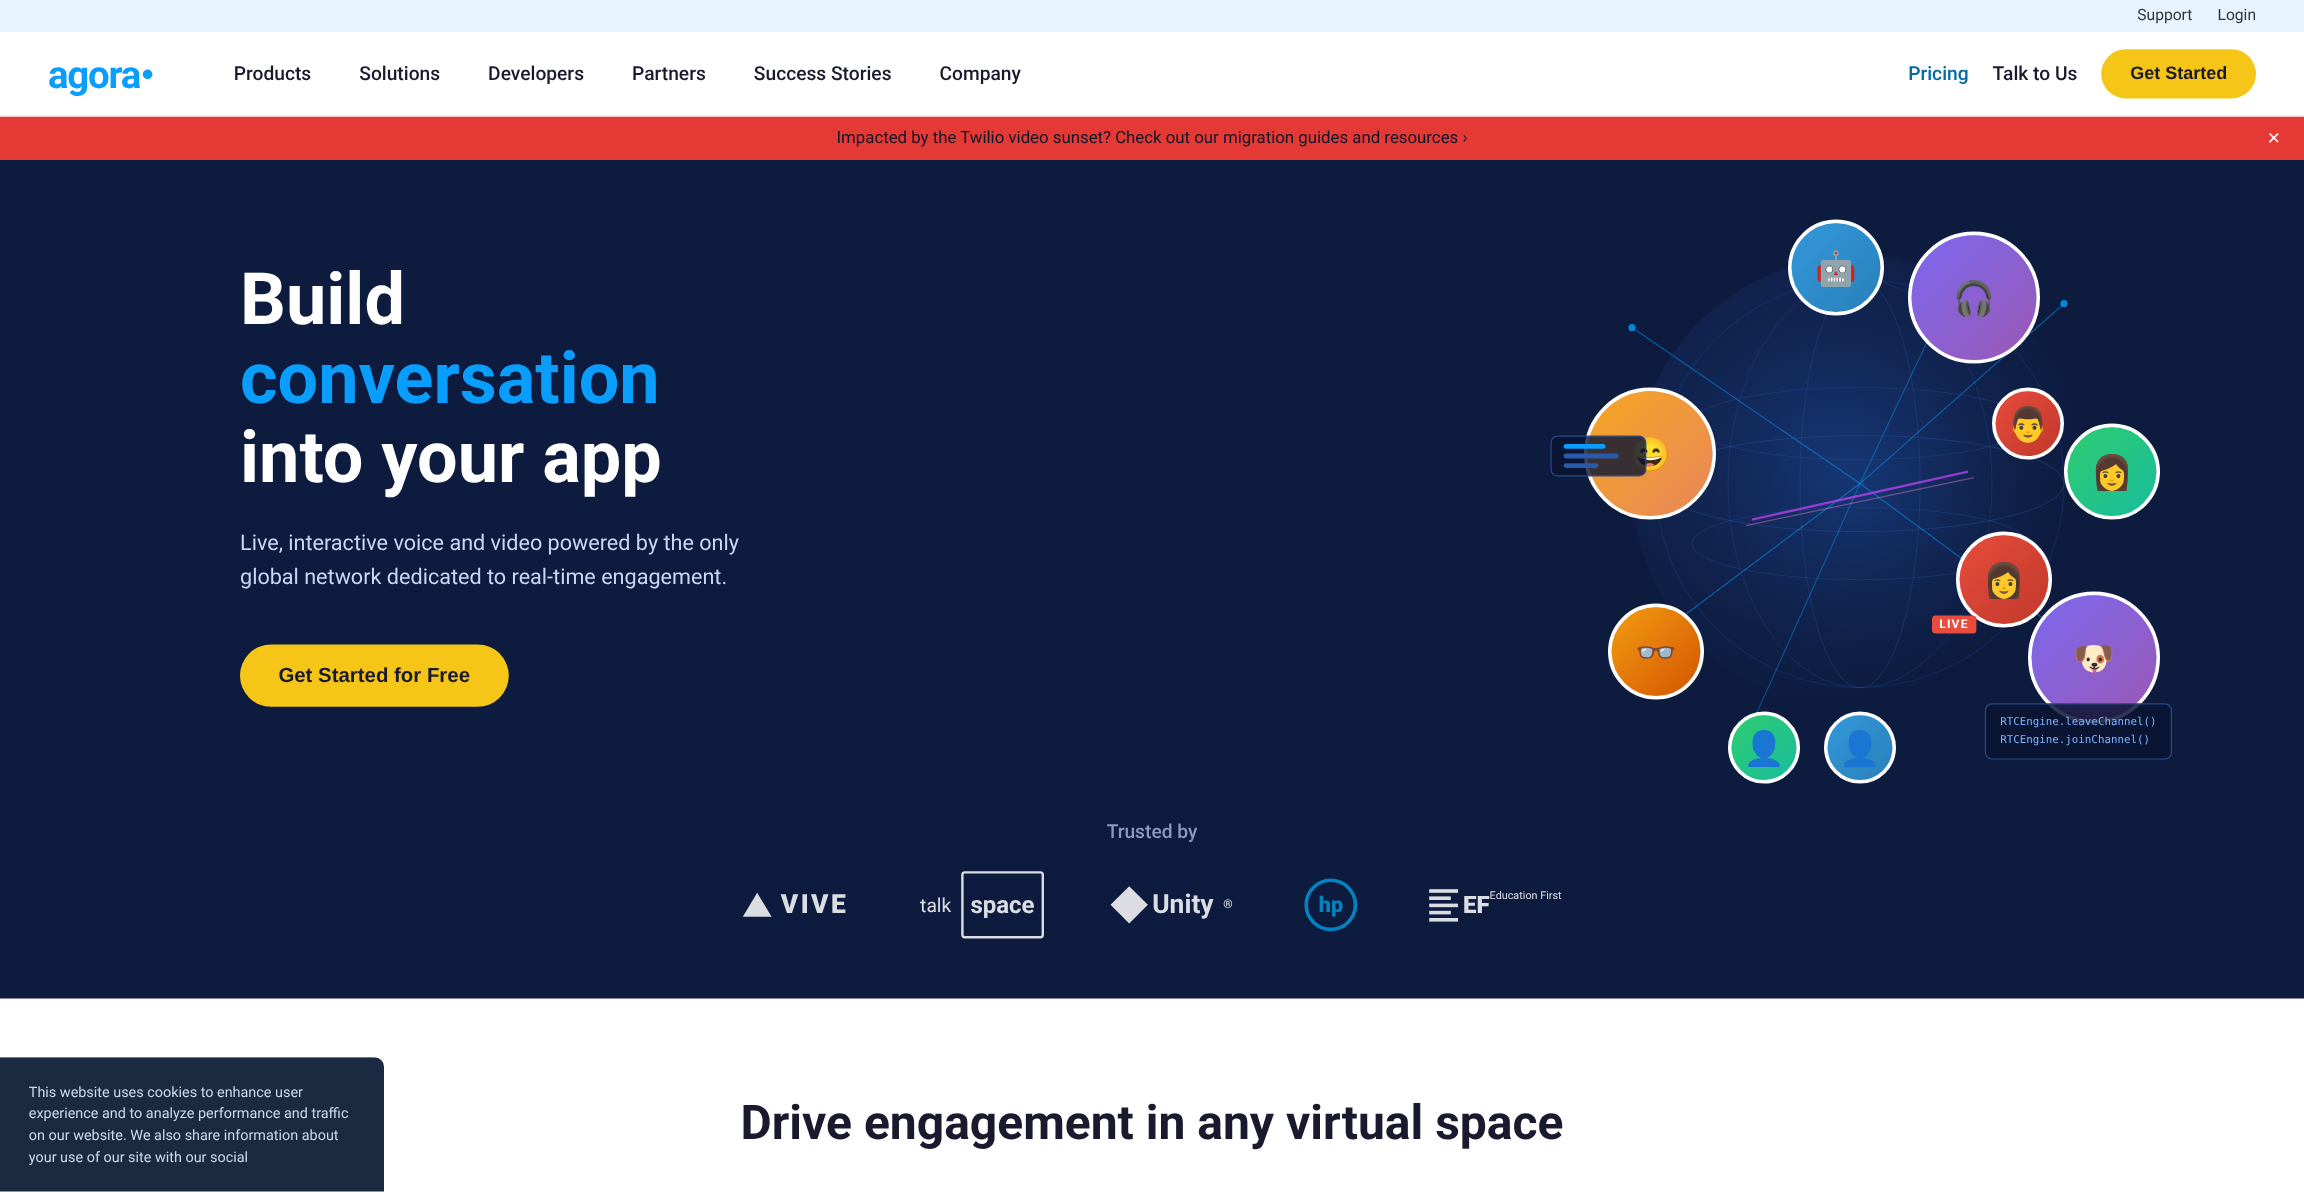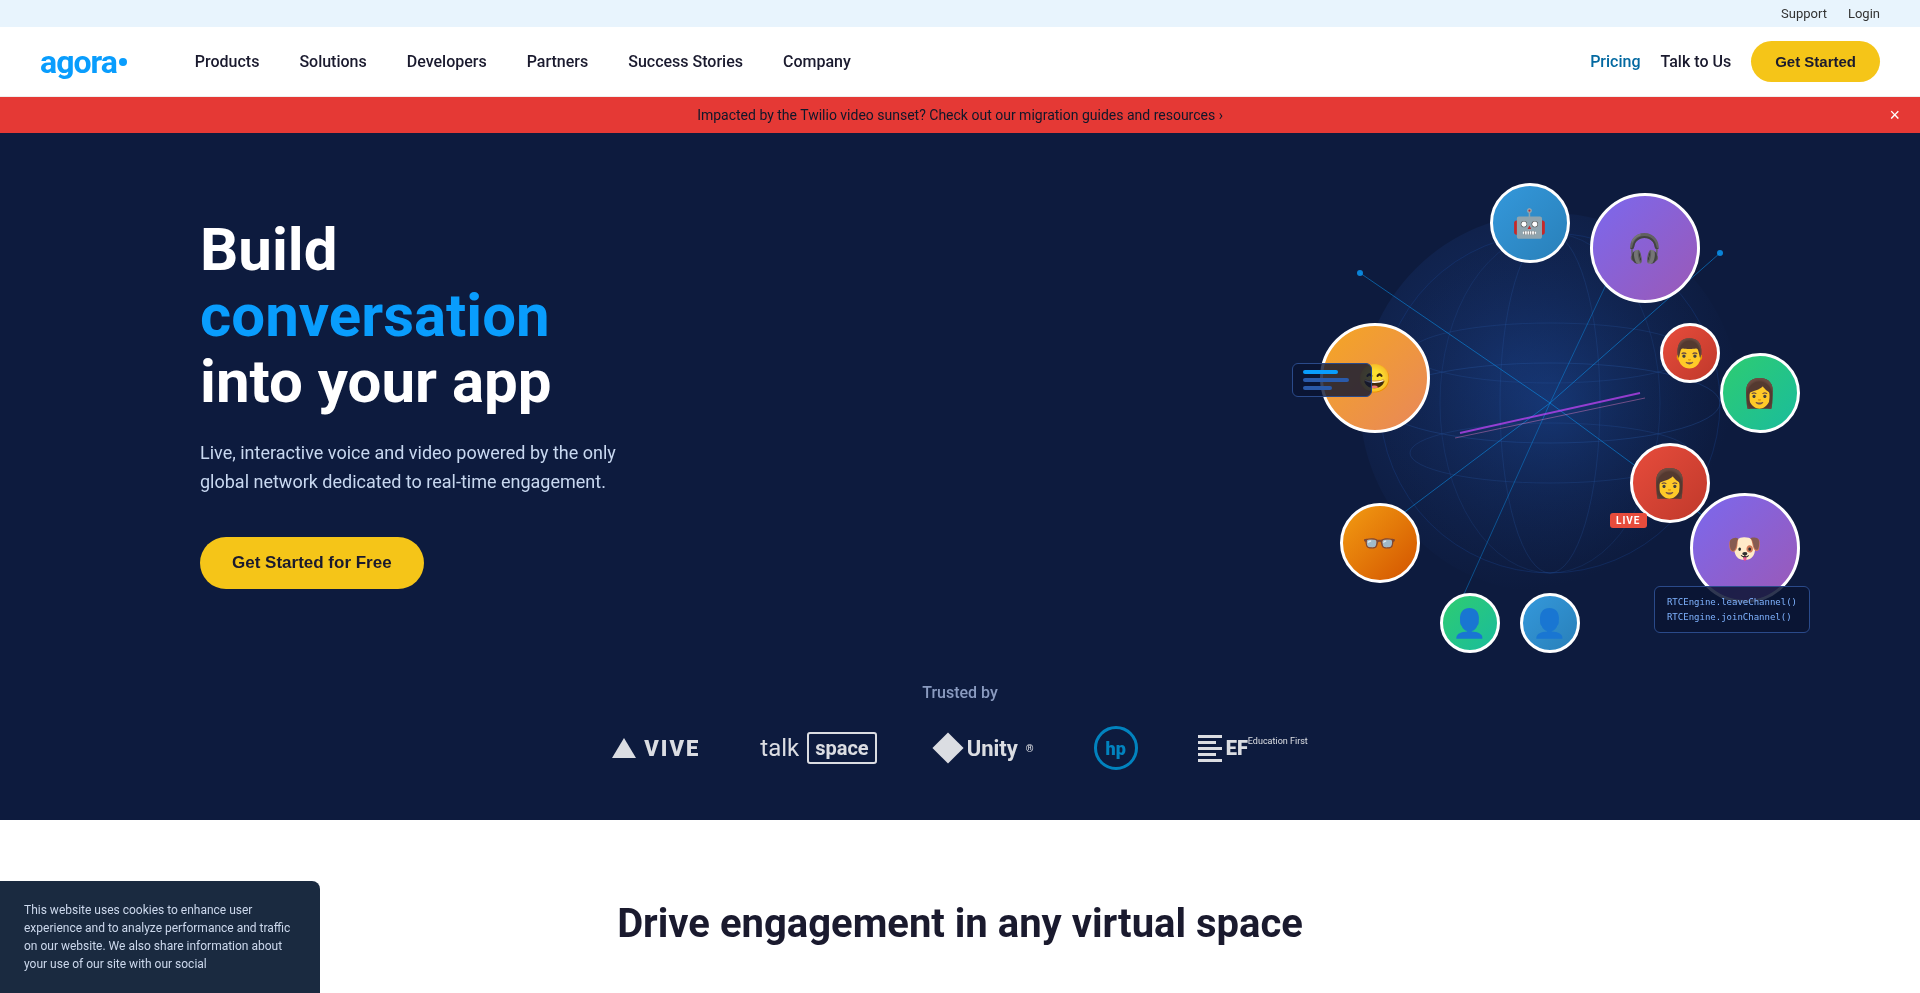--- a/index.html
+++ b/index.html
@@ -537,22 +537,22 @@
   <div class="trusted-section">
     <div class="trusted-label">Trusted by</div>
     <div class="trusted-logos">
 
       <div class="trusted-logo vive-logo">
         <div class="vive-triangle"></div>
         <span style="font-size: 22px; font-weight: 900; letter-spacing: 2px;">VIVE</span>
       </div>
 
       <div class="trusted-logo">
-        <span style="font-size: 24px; font-weight: 400;">talk</span>
-        <span style="border: 2px solid #fff; padding: 2px 6px; font-size: 20px; font-weight: 700; border-radius: 3px;">space</span>
+        <span style="font-size: 16px; font-weight: 400;">talk</span>
+        <span style="border: 2px solid #fff; padding: 14px 6px; font-size: 20px; font-weight: 700; border-radius: 3px;">space</span>
       </div>
 
       <div class="trusted-logo">
         <div class="unity-cube"></div>
         <span style="font-size: 22px; font-weight: 700;">Unity</span>
         <span style="font-size: 10px; vertical-align: super;">®</span>
       </div>
 
       <div class="trusted-logo">
         <div class="hp-circle">hp</div>

